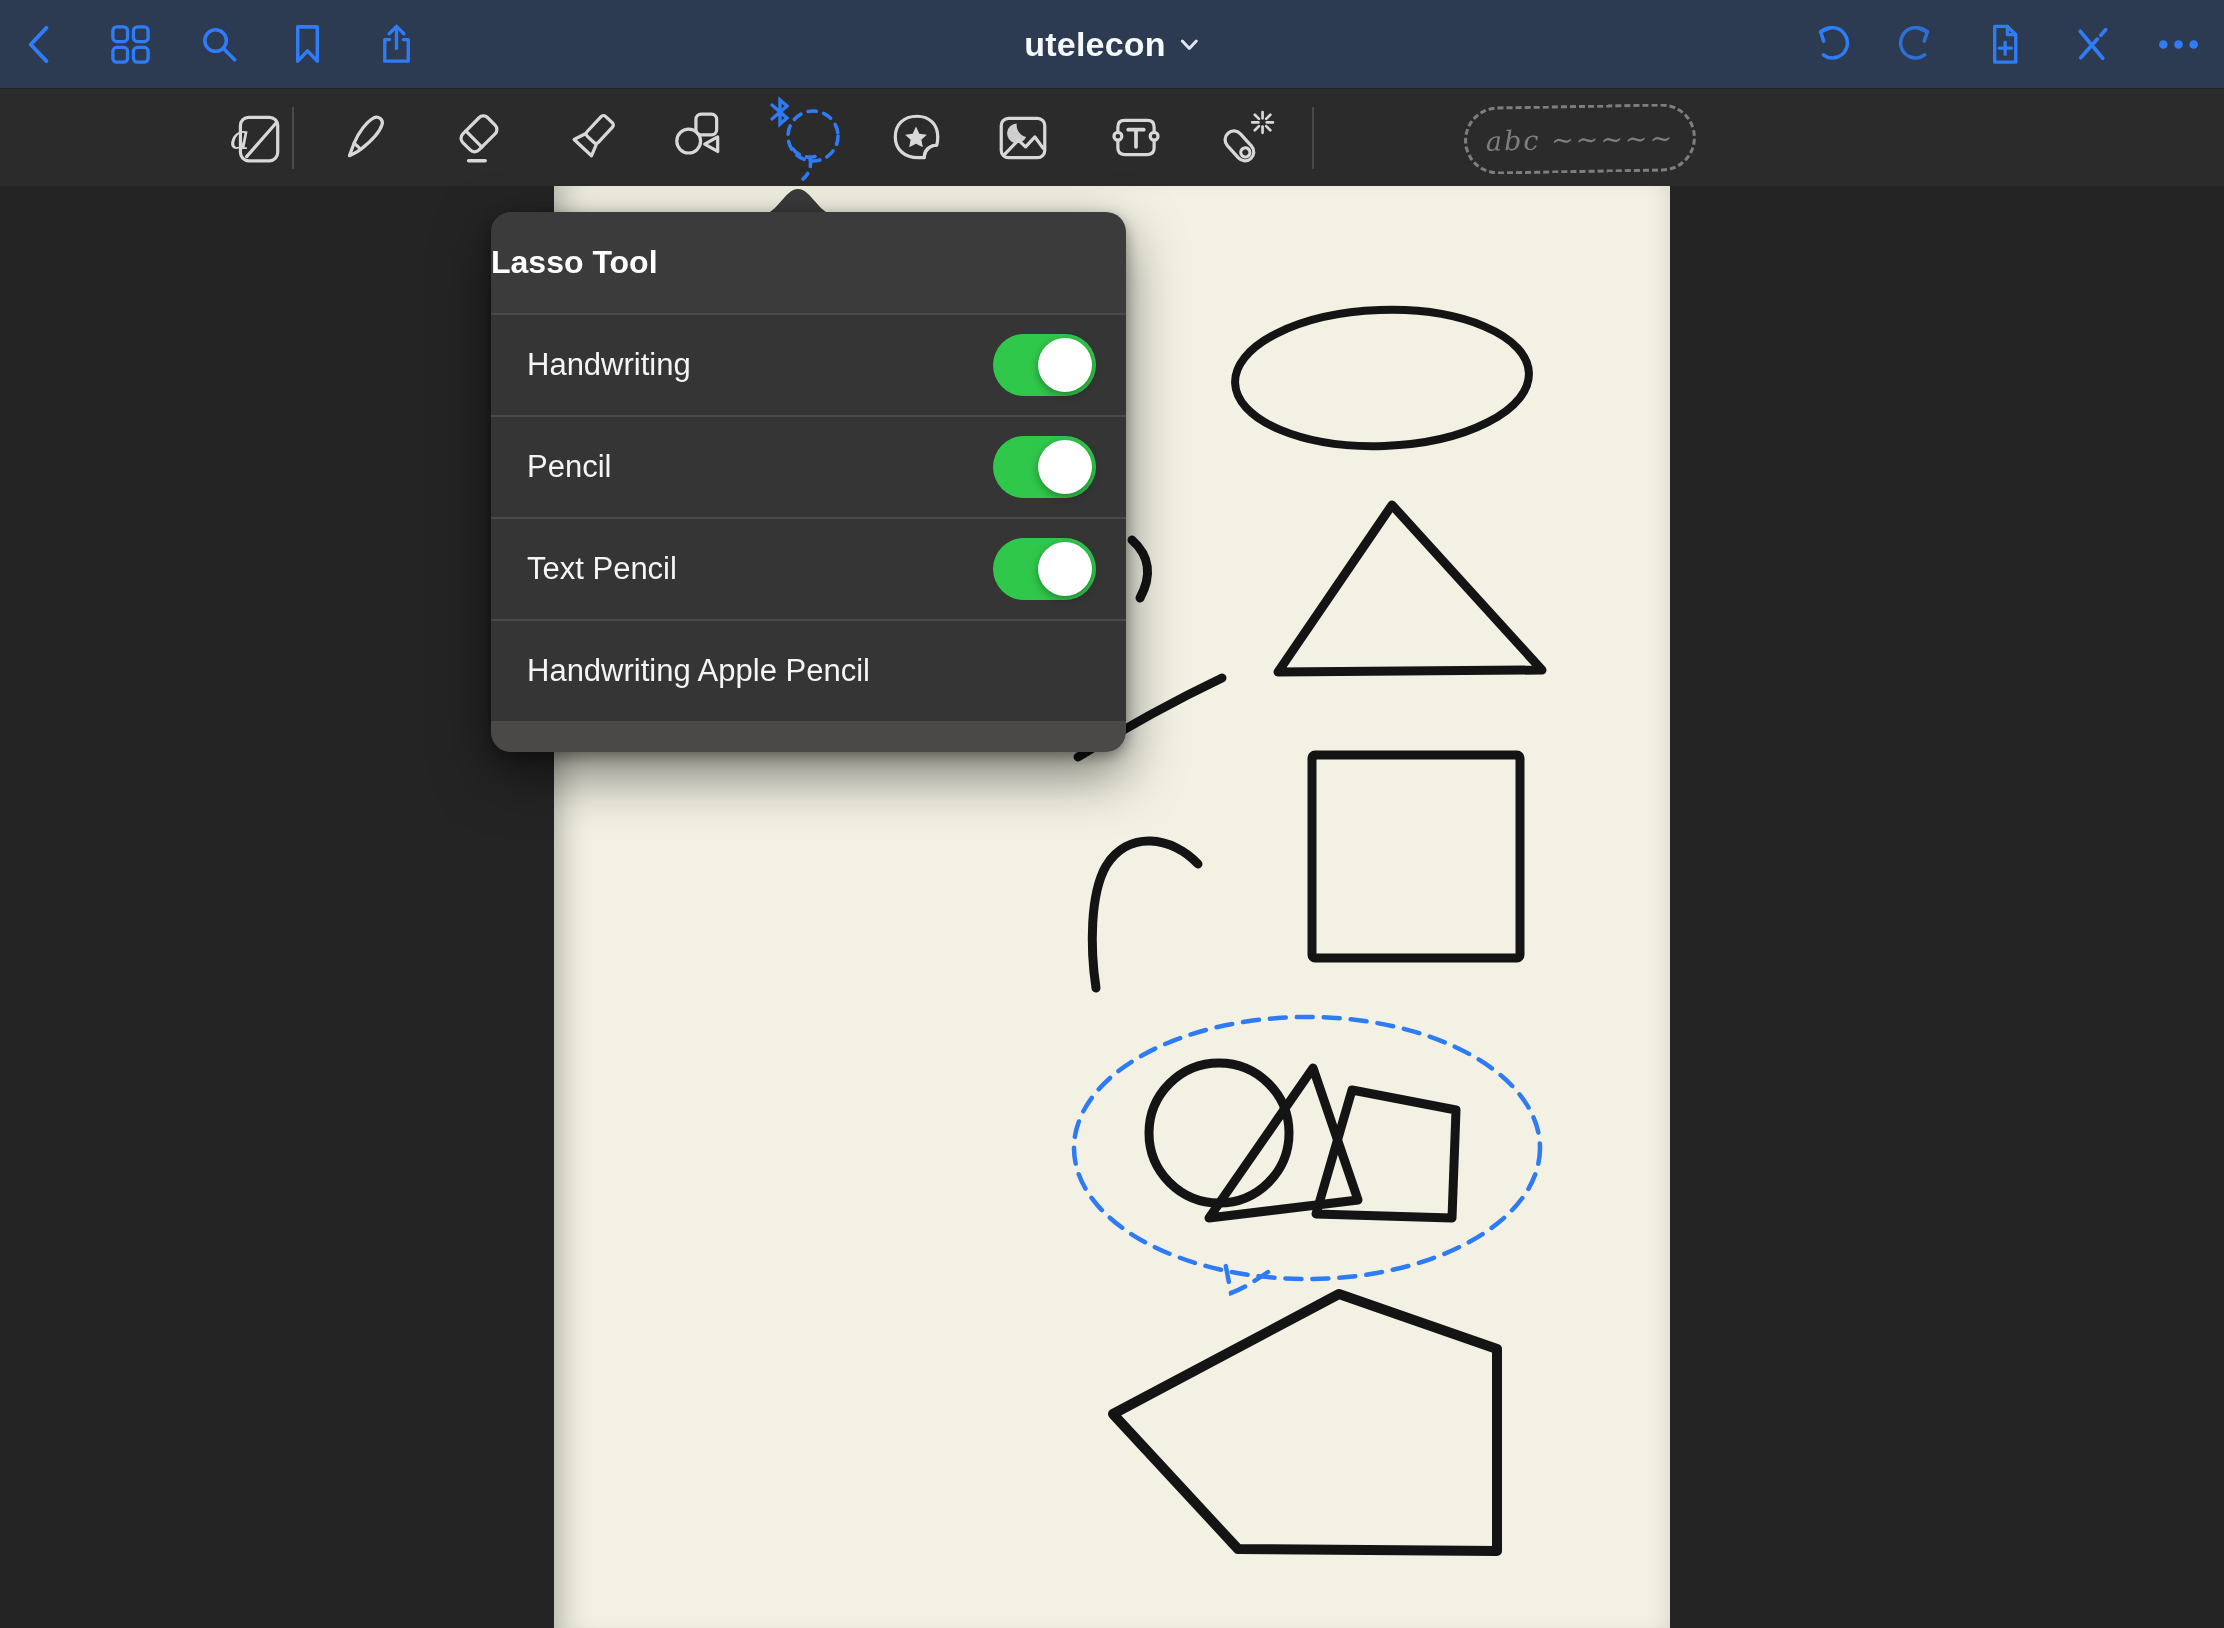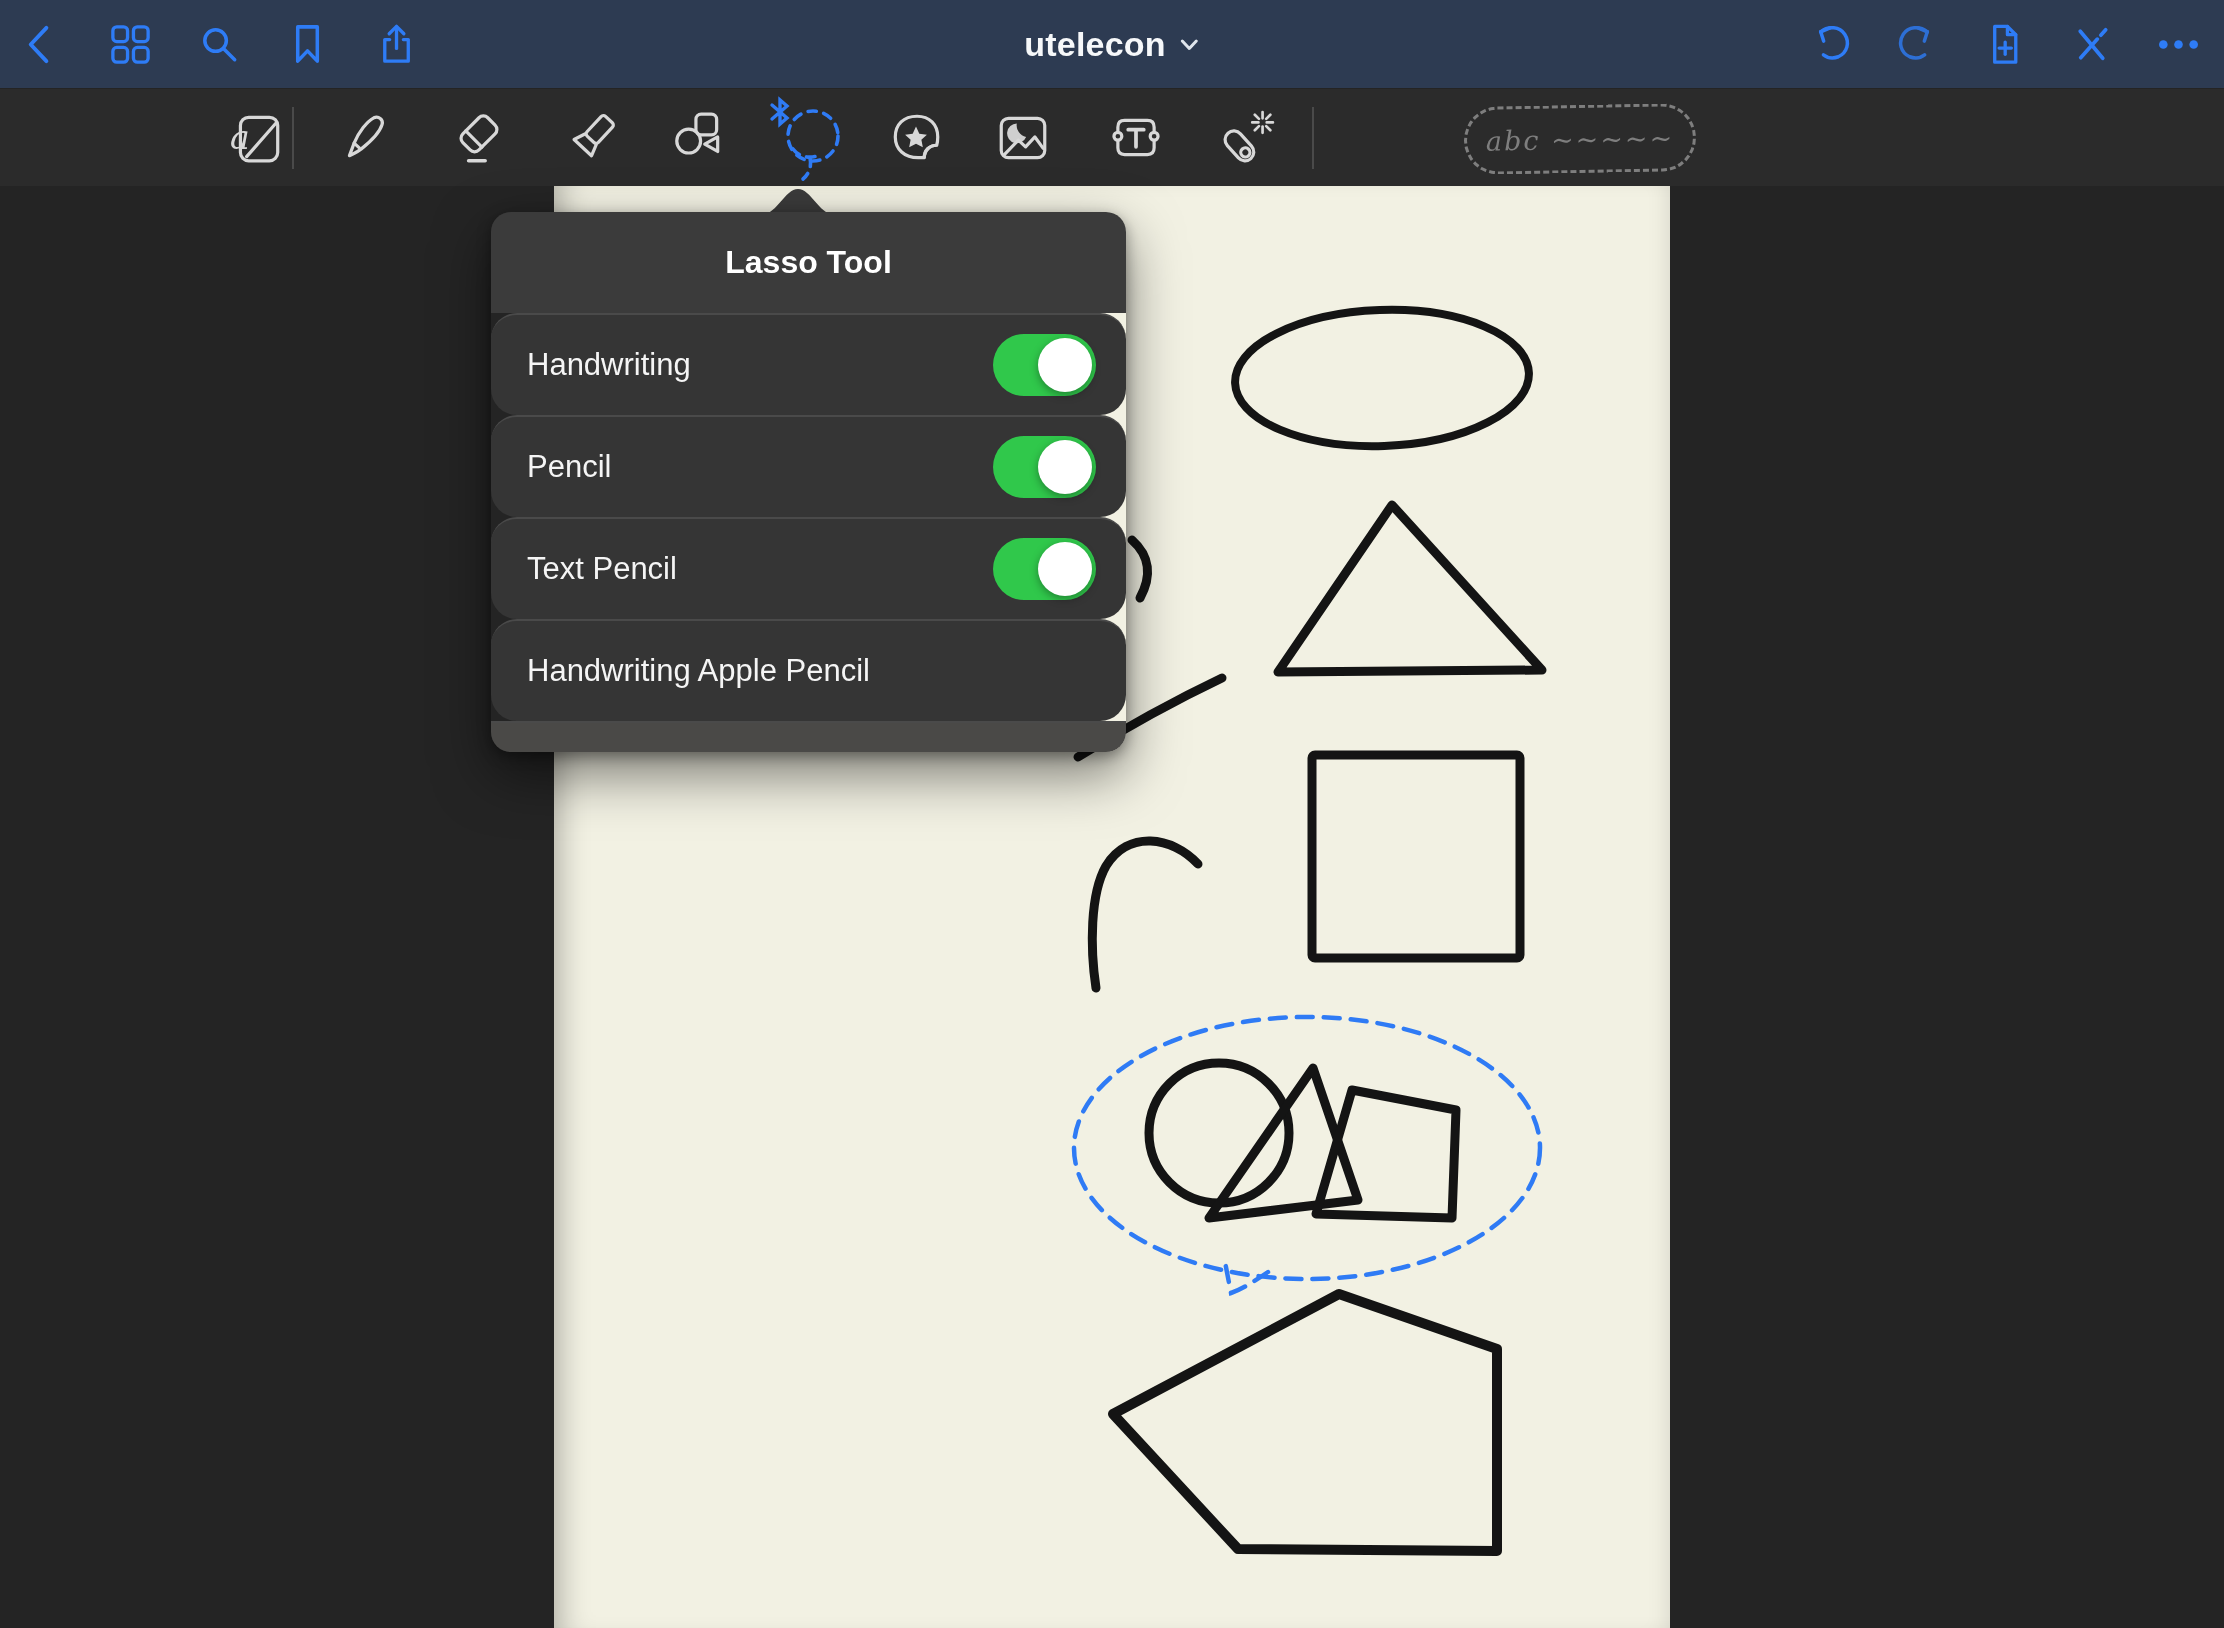--- a/index.html
+++ b/index.html
@@ -54,27 +54,27 @@
   }
   .ink{position:absolute;left:0;top:0;width:2224px;height:1442px;pointer-events:none;}
   
   .popover{position:absolute;left:491px;top:186px;width:635px;z-index:20;}
   .caret{position:absolute;left:272px;top:1px;width:70px;height:27px;}
   .pop-body{
     position:absolute;left:0;top:26px;width:635px;border-radius:20px;overflow:hidden;
     box-shadow:0 22px 55px rgba(0,0,0,.5), 0 4px 14px rgba(0,0,0,.35);
   }
   .pop-header{
-    height:101px;background:#3b3b3b;display:flex;align-items:center;justify-content:center;
+    height:101px;background:#3b3b3b;display:flex;align-items:center;
     color:#ffffff;font-size:32px;font-weight:700;
   }
   .pop-row{
     height:100px;background:#353535;border-top:2px solid #4a4a4a;
     display:flex;align-items:center;padding:0 30px 0 36px;
-    color:#f5f5f5;font-size:31px;border-radius:26px;
+    color:#f5f5f5;font-size:31px;
   }
   .pop-row .spacer{flex:1;}
   .pop-footer{height:29px;background:#4a4947;border-top:2px solid #4a4a4a;}
   
   .toggle{
     position:relative;width:103px;height:62px;border-radius:31px;background:#30c84b;flex:0 0 auto;
   }
   .toggle .knob{
     position:absolute;top:4px;right:4px;width:54px;height:54px;border-radius:50%;
     background:#ffffff;box-shadow:0 3px 8px rgba(0,0,0,.35);

